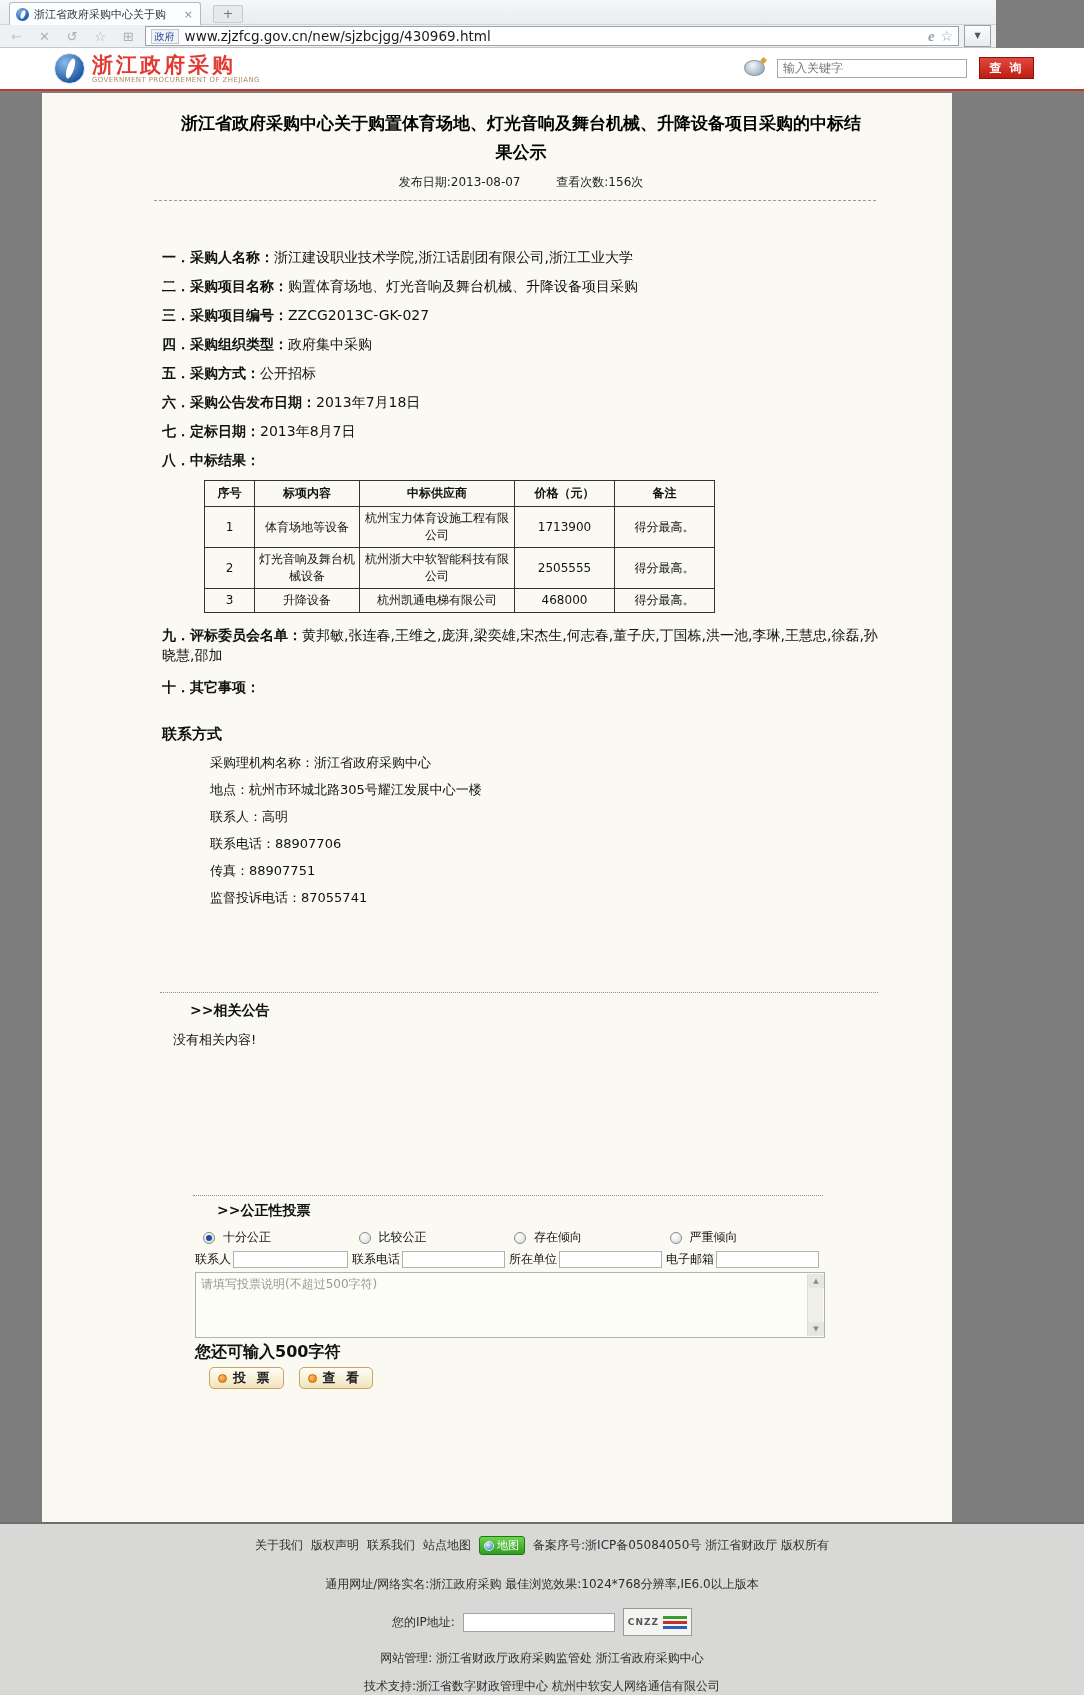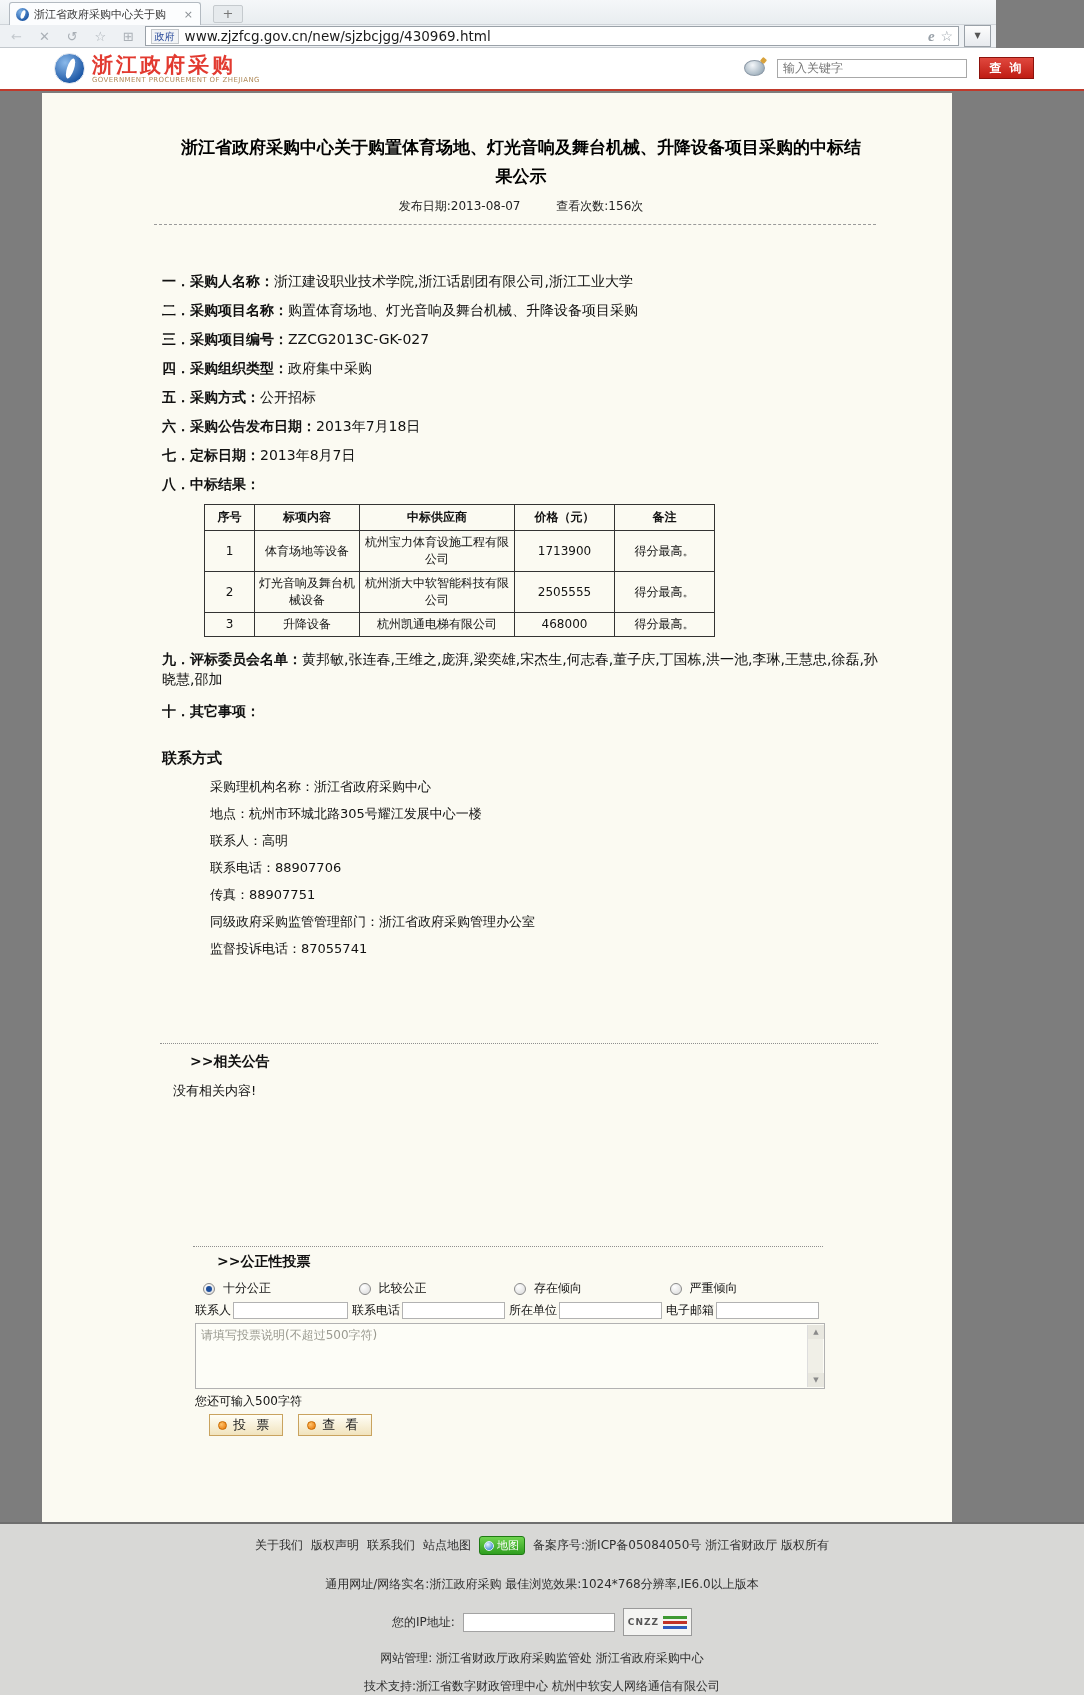--- a/index.html
+++ b/index.html
@@ -39,21 +39,21 @@
   .logo-en { font-size:7px; color:#b08a5a; letter-spacing:0.4px; }
   .search-wrap { position:absolute; right:50px; top:9px; display:flex; align-items:center; gap:12px; }
   .globe-icon { width:21px; height:16px; border-radius:50%; background:radial-gradient(circle at 40% 30%, #f4f7fa, #9fb0bd 75%); border:1px solid #8c99a6; position:relative; }
   .globe-icon::after { content:''; position:absolute; right:-2px; top:-3px; width:5px; height:5px; background:#d8a23c; border-radius:1px; transform:rotate(40deg); }
   .search-input { width:190px; height:19px; border:1px solid #a8a8a8; font-size:12px; padding:1px 5px; font-family:"DejaVu Sans", sans-serif; }
   .search-btn { width:55px; height:22px; background:linear-gradient(#e0483e,#bf1c13); border:1px solid #8c120c; color:#fff; font-size:12px; font-weight:bold; letter-spacing:2px; text-align:center; line-height:20px; }
 
   
   .panel { position:absolute; top:93px; left:42px; width:910px; height:1429px; background:#fbfaf2; }
   .content { padding:16px 72px 0 120px; }
-  .doc-title { font-size:17px; font-weight:bold; text-align:center; line-height:29px; padding:0 16px; color:#000;margin-top:24px; }
+  .doc-title { font-size:17px; font-weight:bold; text-align:center; line-height:29px; padding:0 16px; color:#000; }
   .doc-meta { margin-top:7px; text-align:center; font-size:12px; color:#222; }
   .doc-meta span { margin:0 16px; }
   .hr-dashed { border:none; border-top:1px dashed #9a9a9a; margin:9px 4px 0 -8px; }
   .hr-dotted { border:none; border-top:1px dotted #8f8f8f; margin:0 2px 0 -2px; }
 
   .items { margin-top:46px; }
   .item { font-size:14px; line-height:20px; margin-bottom:9px; }
   .item .lbl { font-weight:bold; }
 
   table.results { border-collapse:collapse; margin:10px 0 0 42px; }
@@ -79,23 +79,23 @@
   .radio.selected::after { content:''; position:absolute; left:2px; top:2px; width:6px; height:6px; border-radius:50%; background:#1e4f9c; }
   .radio-label { font-size:12px; }
   .field-row { display:flex; margin-top:5px; }
   .field-group { width:157px; display:flex; align-items:center; padding-right:4px; }
   .field-label { font-size:12px; white-space:nowrap; margin-right:2px; }
   .field-input { flex:1; height:17px; border:1px solid #b2b2b2; background:#fff; min-width:10px; }
   .vote-textarea { margin-top:4px; width:630px; height:66px; border:1px solid #b2b2b2; background:#fdfdf7; position:relative; padding:3px 22px 3px 5px; font-size:12px; color:#9a9a90; }
   .ta-scroll { position:absolute; right:1px; top:1px; bottom:1px; width:16px; background:#f0efe7; border-left:1px solid #ddd; }
   .ta-up, .ta-down { position:absolute; left:0; width:16px; height:14px; text-align:center; font-size:7px; color:#8a8a8a; background:#e8e7df; line-height:14px; }
   .ta-up { top:0; } .ta-down { bottom:0; }
-  .remaining { margin-top:4px; font-size:12px; }
+  .remaining { margin-top:4px; font-size:16px;font-weight:bold; }
   .btn-row { margin-top:4px; margin-left:14px; display:flex; gap:15px; }
-  .vote-btn { display:flex; align-items:center; gap:6px; height:22px; padding:0 10px 0 8px; border:1px solid #c9a35f; border-radius:0; background:linear-gradient(#fffef6,#f1e3bd); font-size:13px; font-weight:normal; color:#222; letter-spacing:3px; }
+  .vote-btn { display:flex; align-items:center; gap:6px; height:22px; padding:0 10px 0 8px; border:1px solid #c9a35f; border-radius:5px; background:linear-gradient(#fffef6,#f1e3bd); font-size:13px; font-weight:bold; color:#222; letter-spacing:3px; }
   .bullet { width:9px; height:9px; border-radius:50%; background:radial-gradient(circle at 35% 35%, #ffc36b, #e87200); border:1px solid #c96a00; flex:0 0 auto; }
 
   
   .footer { position:absolute; top:1522px; left:0; width:1084px; height:173px; background:#d8d8d6; border-top:2px solid #6e6e6e; font-size:12px; color:#2e2e2e; }
   .f-line { position:absolute; width:100%; display:flex; justify-content:center; align-items:center; gap:8px; white-space:nowrap; }
   .f1 { top:12px; } .f2 { top:52px; } .f3 { top:84px; } .f4 { top:126px; } .f5 { top:154px; }
   .f-link { color:#2e2e2e; }
   .map-badge { display:inline-flex; align-items:center; gap:3px; background:linear-gradient(#6fd34f,#2f9e1f); border:1px solid #1f7a14; border-radius:3px; color:#fff; font-size:11px; padding:1px 5px 1px 4px; }
   .map-dot { width:10px; height:10px; border-radius:50%; background:radial-gradient(circle at 35% 30%, #eaf6ff, #4a8fd4 75%); border:1px solid #dfeffc; }
   .ip-input { width:152px; height:19px; border:1px solid #a3a3a3; background:#fff; }
@@ -203,21 +203,20 @@
 
     <div class="item-wide"><span class="lbl">九．评标委员会名单：</span><span>黄邦敏,张连春,王维之,庞湃,梁奕雄,宋杰生,何志春,董子庆,丁国栋,洪一池,李琳,王慧忠,徐磊,孙晓慧,邵加</span></div>
     <div class="item-wide"><span class="lbl">十．其它事项：</span><span></span></div>
 
     <div class="contact-heading">联系方式</div>
     <div class="contact-line">采购理机构名称：浙江省政府采购中心</div>
     <div class="contact-line">地点：杭州市环城北路305号耀江发展中心一楼</div>
     <div class="contact-line">联系人：高明</div>
     <div class="contact-line">联系电话：88907706</div>
     <div class="contact-line">传真：88907751</div>
-    <div class="contact-line">同级政府采购监管管理部门：浙江省政府采购管理办公室</div>
     <div class="contact-line">监督投诉电话：87055741</div>
 
     <div class="related-wrap">
       <hr class="hr-dotted">
       <div class="related-heading">&gt;&gt;相关公告</div>
       <div class="related-empty">没有相关内容!</div>
     </div>
 
     <div class="vote">
       <hr class="hr-dotted">

